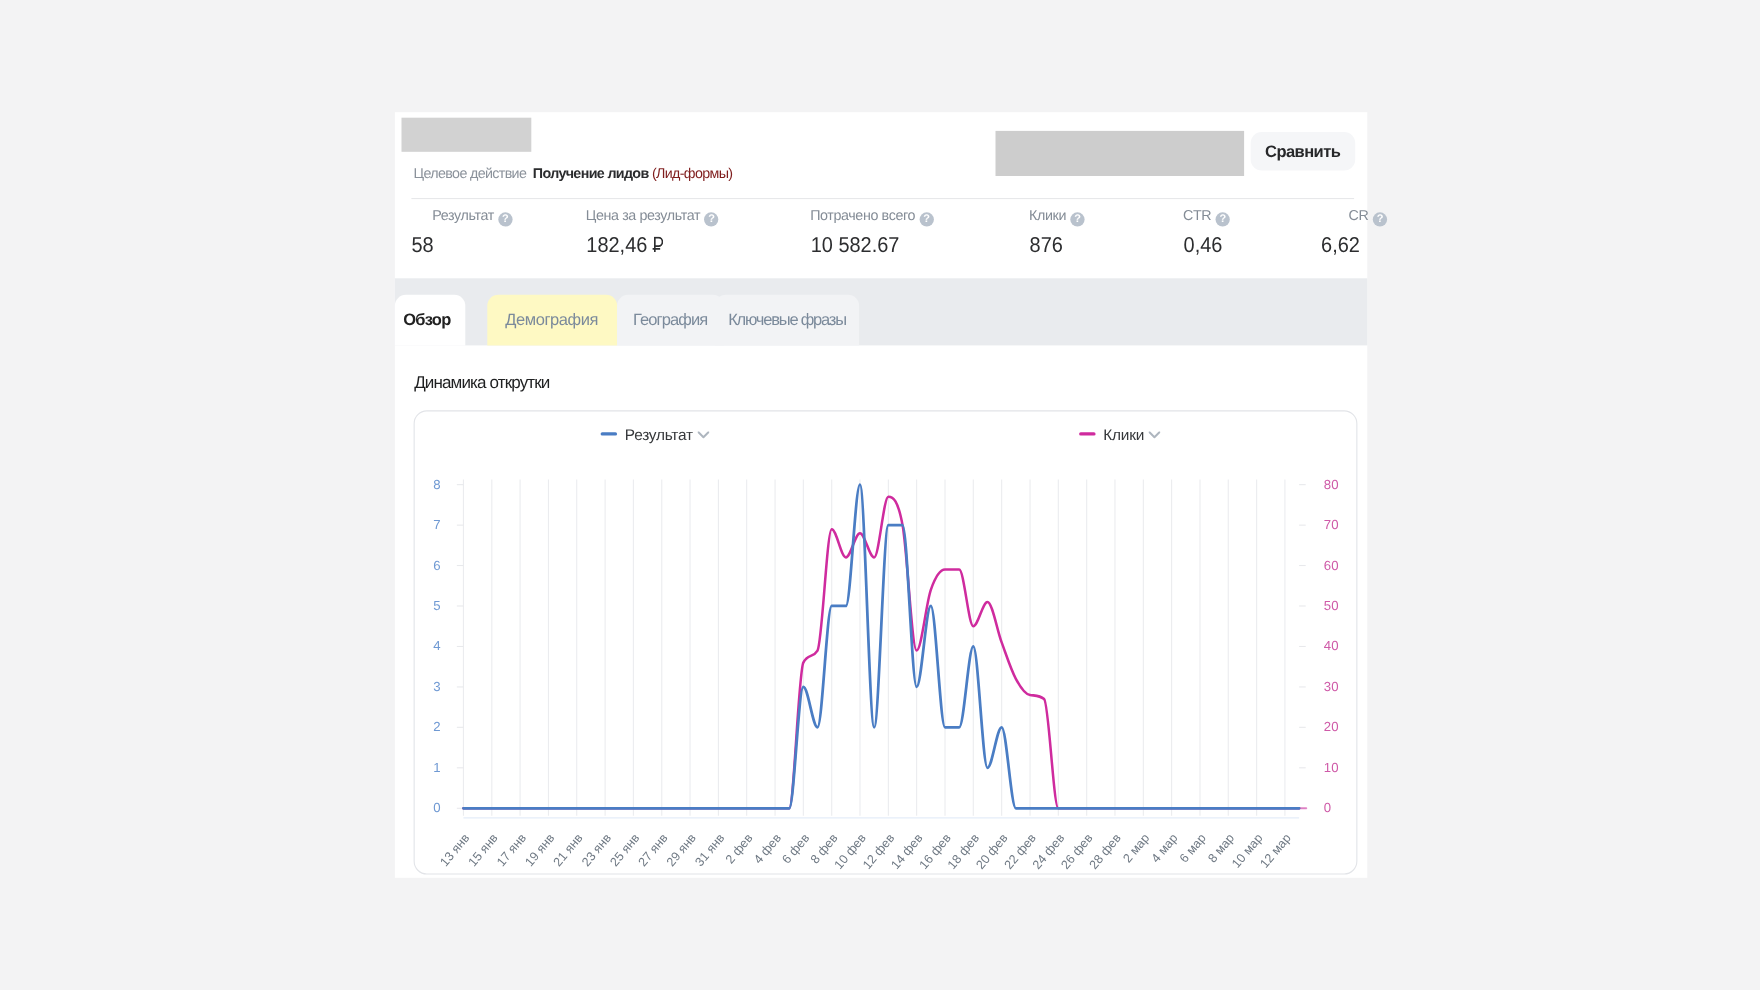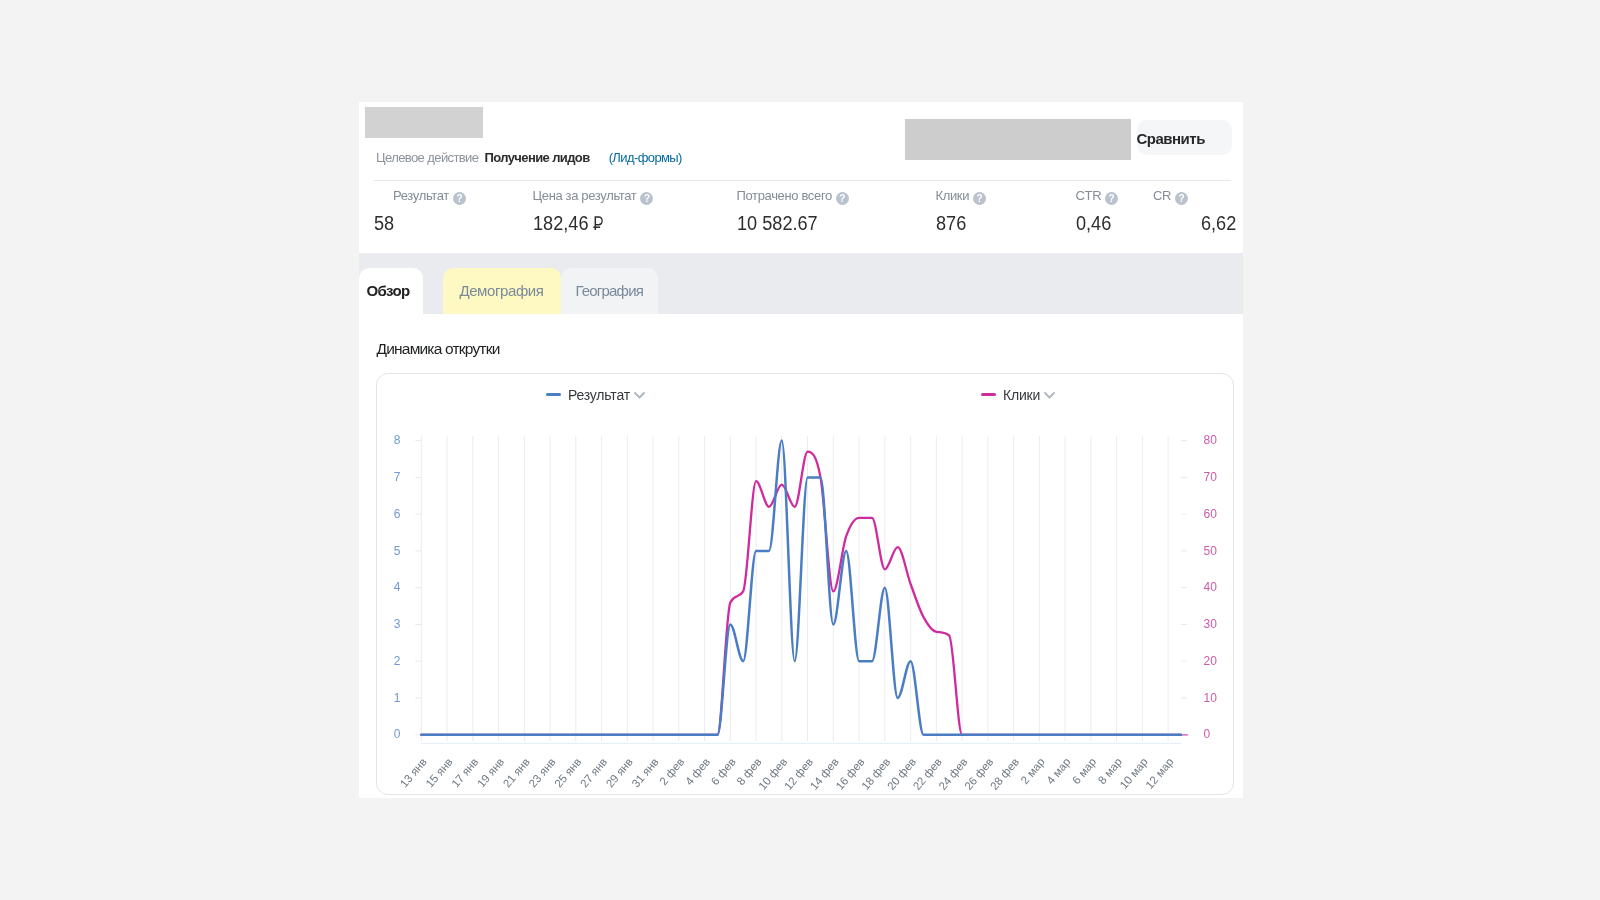--- a/index.html
+++ b/index.html
@@ -2,24 +2,24 @@
 <html lang="ru"><head><meta charset="utf-8">
 <style>
 html,body{margin:0;padding:0;width:1600px;height:900px;background:#f3f3f4;
 font-family:"Liberation Sans",sans-serif;-webkit-font-smoothing:antialiased;}
 *{box-sizing:border-box;}
 .abs{position:absolute;}
 #card{position:absolute;left:358.5px;top:102px;width:884px;height:696px;background:#fff;}
 #ph1{left:365px;top:107px;width:117.5px;height:31px;background:#d2d2d2;}
 #ph2{left:905px;top:119px;width:226px;height:40.5px;background:#cdcdcd;}
 #btn{left:1136.5px;top:120px;width:95.5px;height:35px;background:#f5f6f8;border-radius:10px;
-color:#27282a;font-size:15px;font-weight:700;line-height:38px;letter-spacing:-0.5px;}
+color:#27282a;font-size:15px;font-weight:700;text-align:center;line-height:38px;letter-spacing:-0.5px;}
 #goal{left:376px;top:150px;font-size:13px;color:#8b929b;letter-spacing:-0.6px;}
 #goal b{color:#2b2c2e;font-weight:700;}
-#goal .lf{color:#0369a1;margin-left:16px;}
+#goal .lf{color:#7f1d1d;}
 #divider{left:374px;top:180px;width:857px;height:1px;background:#e7e8ea;}
 .slabel{top:188.3px;font-size:13px;color:#848c96;white-space:nowrap;letter-spacing:-0.35px;}
 .q{display:inline-block;width:13px;height:13px;border-radius:50%;background:#b9c2cd;color:#fff;
 font-size:10px;font-weight:700;text-align:center;line-height:13.5px;vertical-align:-2px;margin-left:4px;letter-spacing:0;}
 .sval{top:212.4px;font-size:19.5px;color:#2c2d2f;font-weight:400;white-space:nowrap;
 transform:scaleX(0.93);transform-origin:0 0;}
 #tabbar{position:absolute;left:358.5px;top:252.5px;width:884px;height:61px;background:#e9ebee;}
 .tab{position:absolute;top:15px;height:46px;border-radius:10px 10px 0 0;font-size:15px;
 display:flex;align-items:center;justify-content:center;color:#7b8a9b;font-weight:400;letter-spacing:-0.4px;}
 #tab1{left:0px;width:64px;background:#fff;color:#222;font-weight:700;letter-spacing:-0.6px;justify-content:flex-start;padding-left:8px;}
@@ -41,33 +41,34 @@
 <div class="abs" id="ph1"></div>
 <div class="abs" id="goal">Целевое действие&nbsp; <b>Получение лидов</b> <span class="lf">(Лид-формы)</span></div>
 <div class="abs" id="ph2"></div>
 <div class="abs" id="btn">Сравнить</div>
 <div class="abs" id="divider"></div>
 <div class="abs slabel" style="left:374px;margin-left:19px;">Результат<span class="q">?</span></div>
 <div class="abs slabel" style="left:532.5px;">Цена за результат<span class="q">?</span></div>
 <div class="abs slabel" style="left:736.5px;">Потрачено всего<span class="q">?</span></div>
 <div class="abs slabel" style="left:935.5px;">Клики<span class="q">?</span></div>
 <div class="abs slabel" style="left:1075.5px;">CTR<span class="q">?</span></div>
-<div class="abs slabel" style="left:1153px;">CR<span class="q">?</span></div>
+<div class="abs slabel" style="left:1226px;">CR<span class="q">?</span></div>
 <div class="abs sval" style="left:374px;">58</div>
 <div class="abs sval" style="left:532.5px;">182,46<svg width="11" height="14" viewBox="0 0 11 14" style="margin-left:4px;">
       <path d="M3 14 L3 1 L6.6 1 A3.85 3.85 0 0 1 6.6 8.7 L3 8.7 M0.8 11.3 L8.2 11.3" stroke="#2c2d2f" stroke-width="1.6" fill="none"></path>
     </svg></div>
 <div class="abs sval" style="left:736.5px;">10 582.67</div>
 <div class="abs sval" style="left:935.5px;">876</div>
 <div class="abs sval" style="left:1075.5px;">0,46</div>
 <div class="abs sval" style="left:1201px;">6,62</div>
 <div id="tabbar">
   <div class="tab" id="tab1">Обзор</div>
   <div class="tab" id="tab2">Демография</div>
   <div class="tab" id="tab3">География</div>
+  <div class="tab" id="tab4">Ключевые фразы</div>
 </div>
 <div class="abs" id="h2">Динамика открутки</div>
 <div class="abs" id="chartcard"></div>
 <div class="abs leg" style="left:545.5px;"><span class="dash" style="background:#4a7dc4;"></span>Результат<span class="chev"><svg width="11" height="7" viewBox="0 0 11 7">
         <polyline points="1,1 5.5,5.5 10,1" fill="none" stroke="#aeb6bf" stroke-width="1.8" stroke-linecap="round" stroke-linejoin="round"></polyline>
       </svg></span></div>
 <div class="abs leg" style="left:980.5px;"><span class="dash" style="background:#cf2b9e;"></span>Клики<span class="chev"><svg width="11" height="7" viewBox="0 0 11 7">
         <polyline points="1,1 5.5,5.5 10,1" fill="none" stroke="#aeb6bf" stroke-width="1.8" stroke-linecap="round" stroke-linejoin="round"></polyline>
       </svg></span></div>
 <svg class="abs" style="left:0;top:0;" width="1600" height="900" viewBox="0 0 1600 900">

